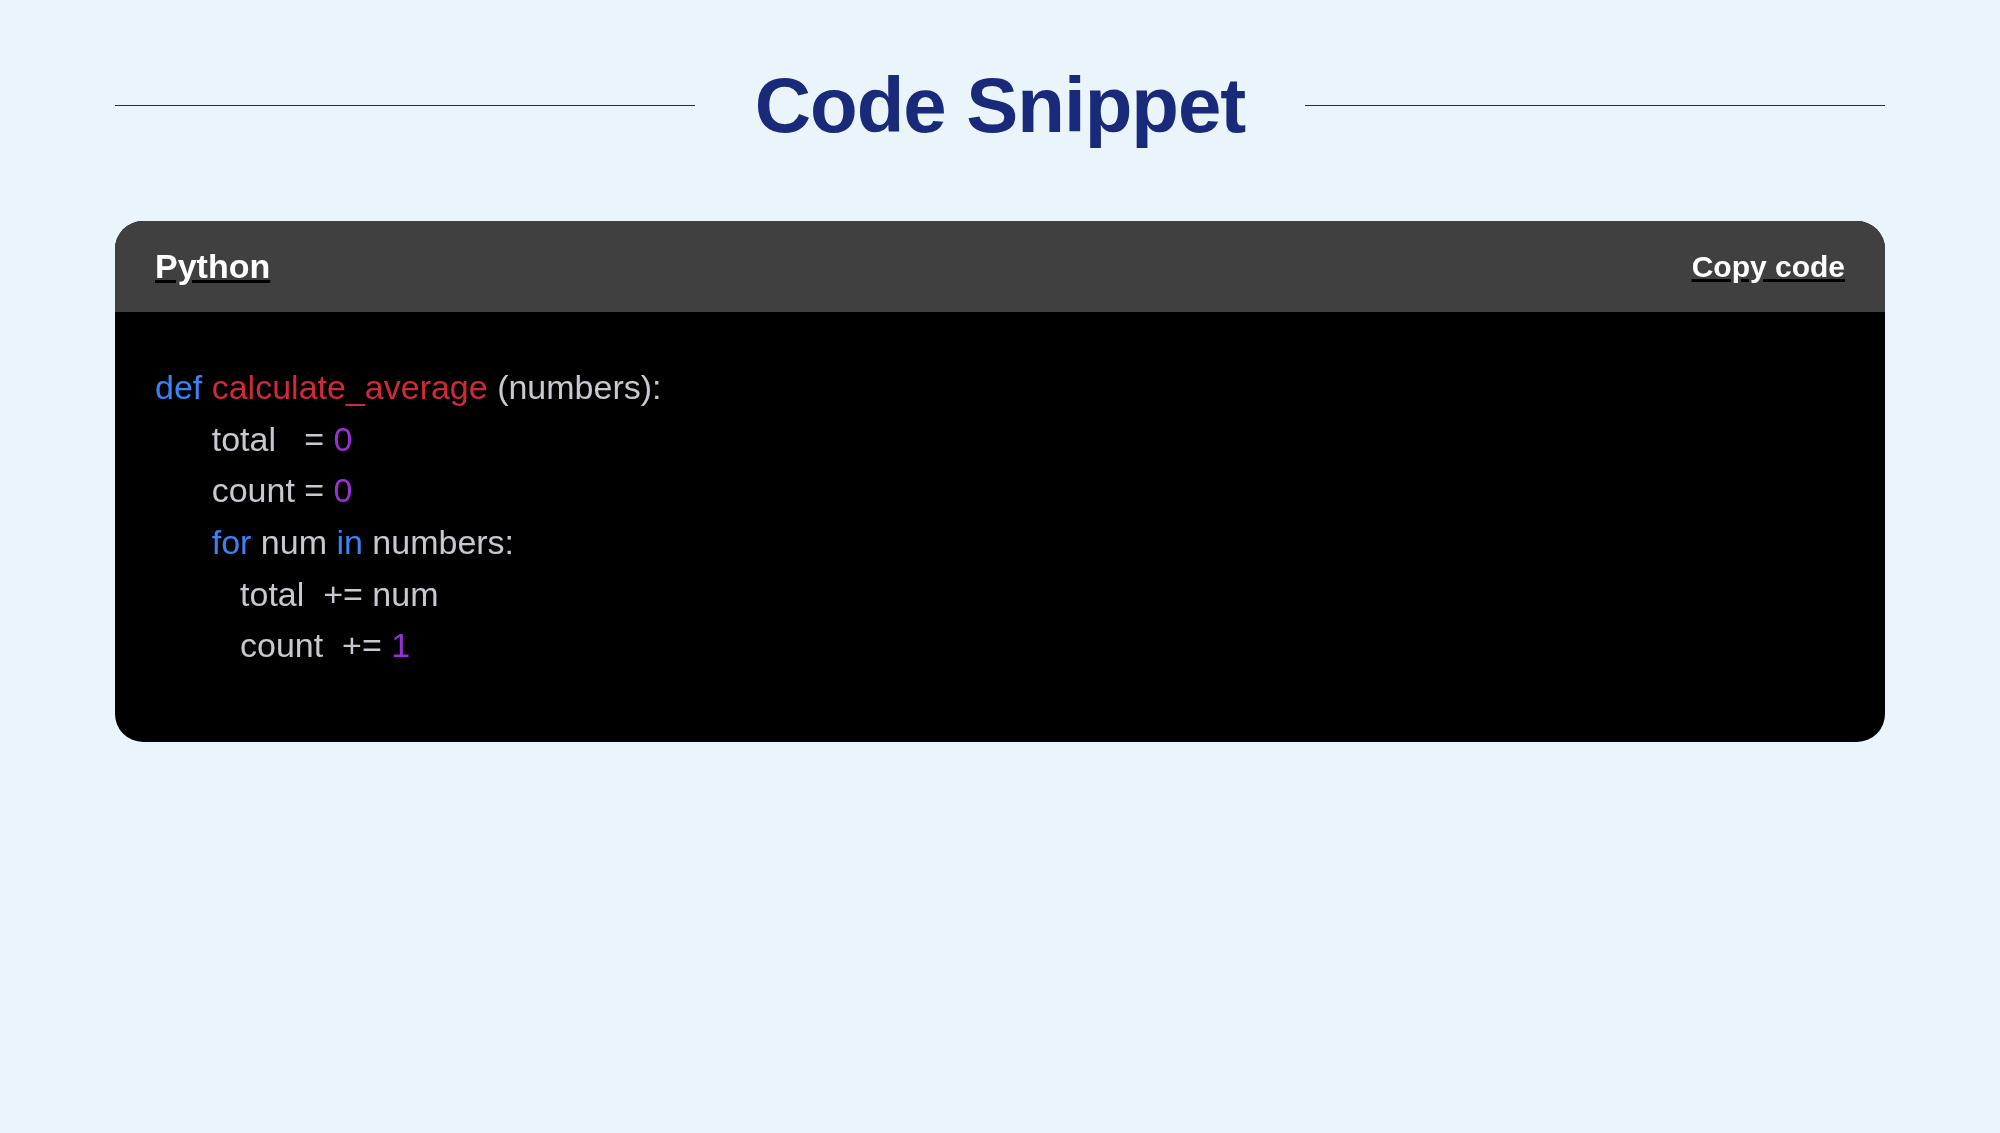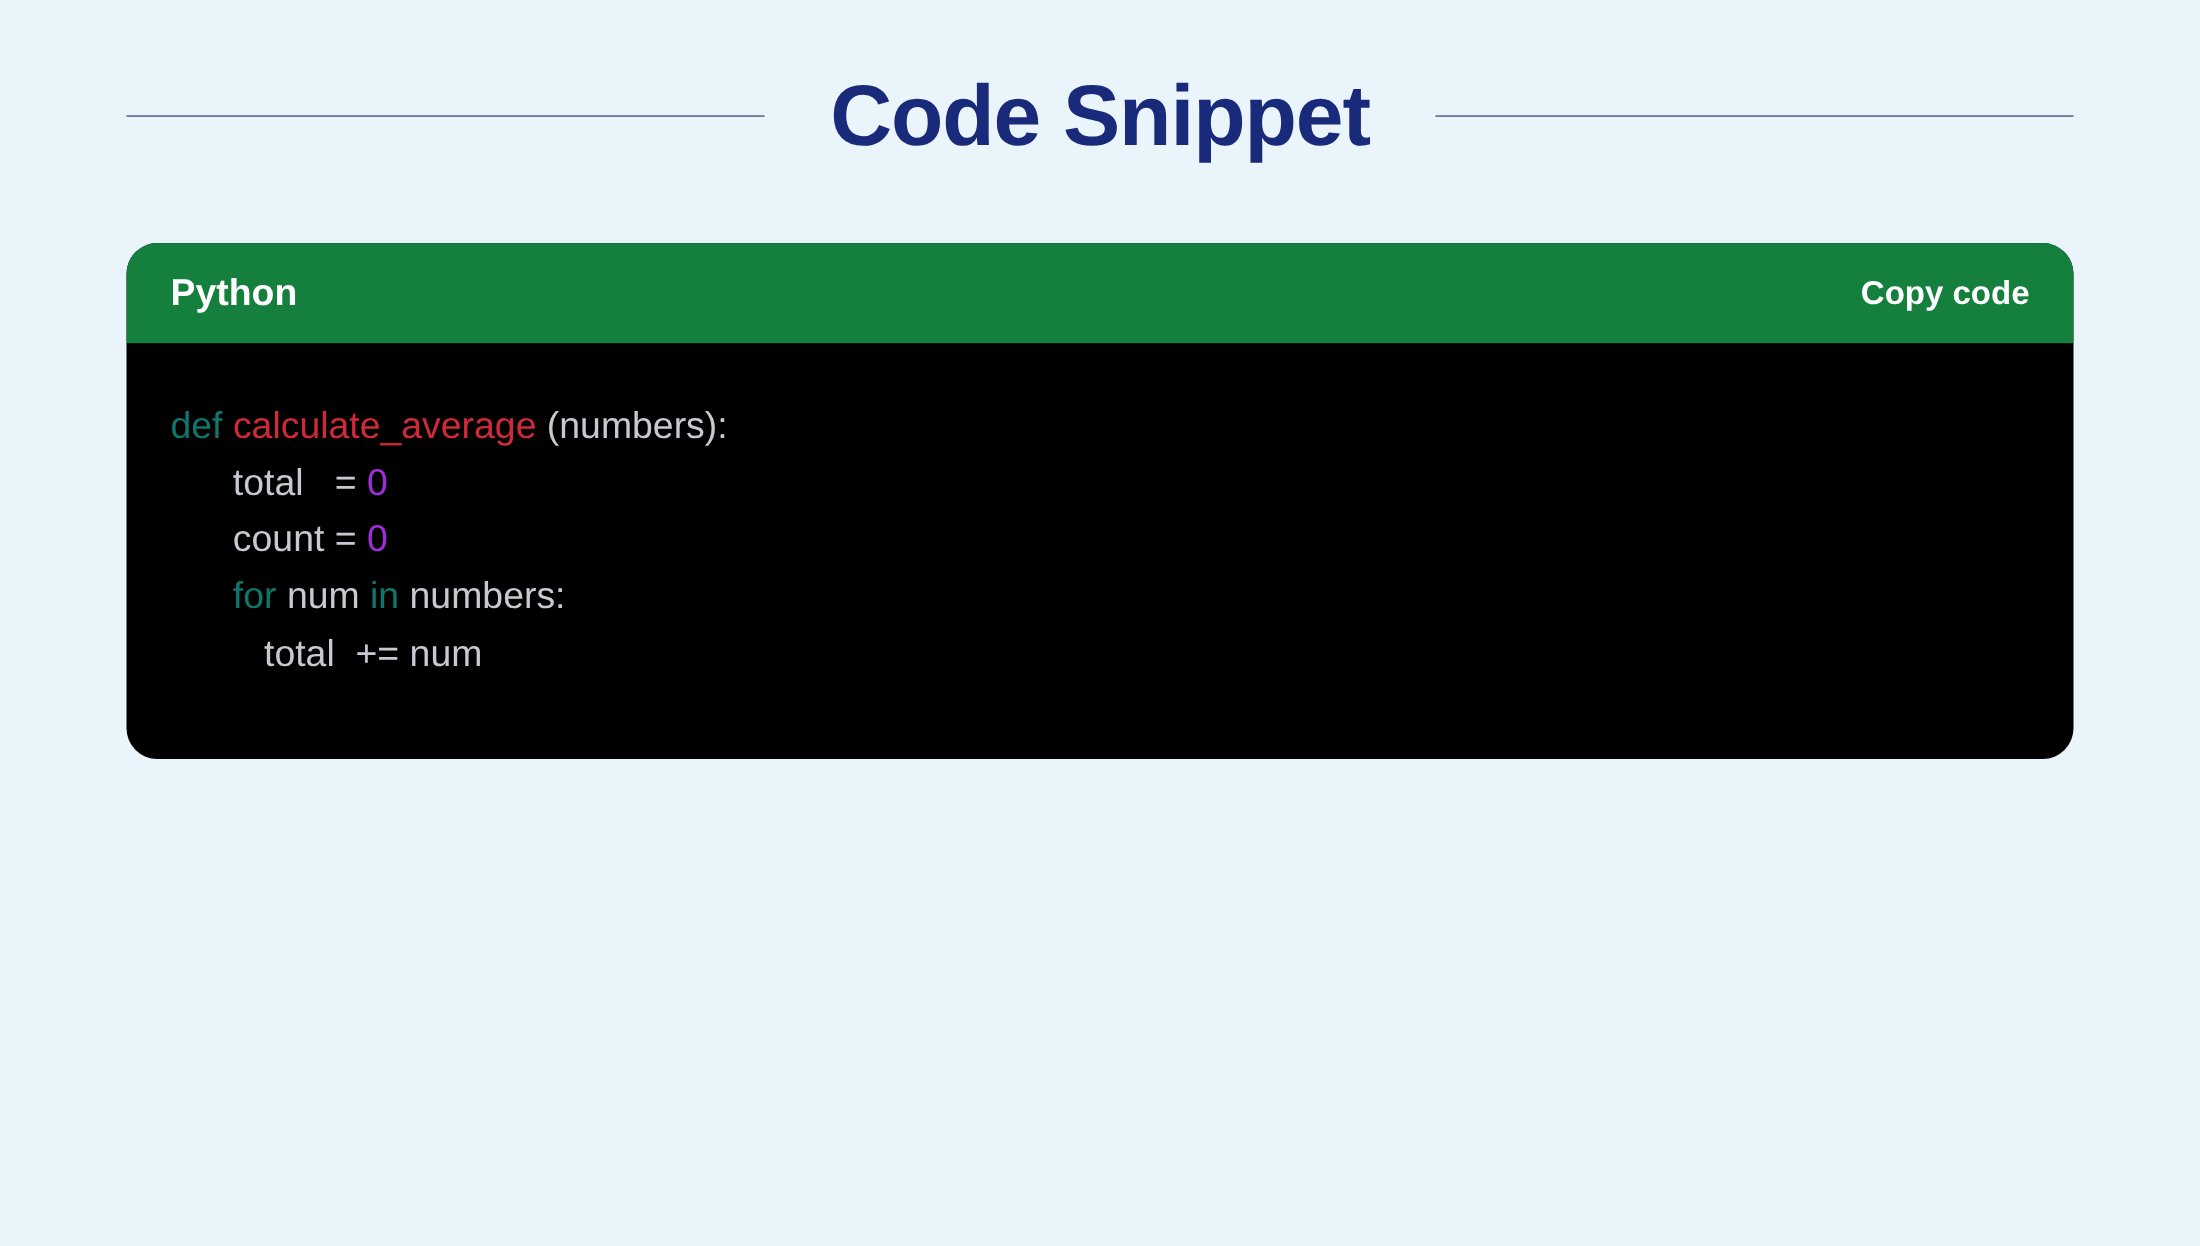--- a/index.html
+++ b/index.html
@@ -39,25 +39,26 @@
     }
     
     .code-card {
       margin: 0 115px;
       border-radius: 28px;
       overflow: hidden;
       background: #000;
     }
     
     .code-header {
-      background: #15803d;
+      background: #404040;
       padding: 26px 40px;
       display: flex;
       justify-content: space-between;
       align-items: center;
+      text-decoration: underline;
     }
     
     .language-label {
       color: #fff;
       font-size: 34px;
       font-weight: 700;
     }
     
     .copy-button {
       color: #fff;
@@ -75,21 +76,21 @@
       font-size: 34px;
       line-height: 1.52;
       color: #c8c8d0;
     }
     
     .code-line {
       white-space: pre;
     }
     
     .tok-keyword {
-      color: #0f766e;
+      color: #3b82f6;
     }
     
     .tok-funcname {
       color: #d0293a;
     }
     
     .tok-number {
       color: #9b2fd6;
     }
     
@@ -114,14 +115,15 @@
   <div class="code-header">
     <span class="language-label">Python</span>
     <button class="copy-button">Copy code</button>
   </div>
   <div class="code-body">
     <div class="code-line"><span class="tok-keyword">def</span><span class="tok-funcname"> calculate_average</span><span class="tok-default"> (numbers):</span></div>
     <div class="code-line"><span class="tok-default">      </span><span class="tok-default">total   = </span><span class="tok-number">0</span></div>
     <div class="code-line"><span class="tok-default">      </span><span class="tok-default">count = </span><span class="tok-number">0</span></div>
     <div class="code-line"><span class="tok-default">      </span><span class="tok-keyword">for</span><span class="tok-default"> num </span><span class="tok-keyword">in</span><span class="tok-default"> numbers:</span></div>
     <div class="code-line"><span class="tok-default">         </span><span class="tok-default">total  += num</span></div>
+    <div class="code-line"><span class="tok-default">         </span><span class="tok-default">count  += </span><span class="tok-number">1</span></div>
   </div>
 </div>
 
 </body></html>

